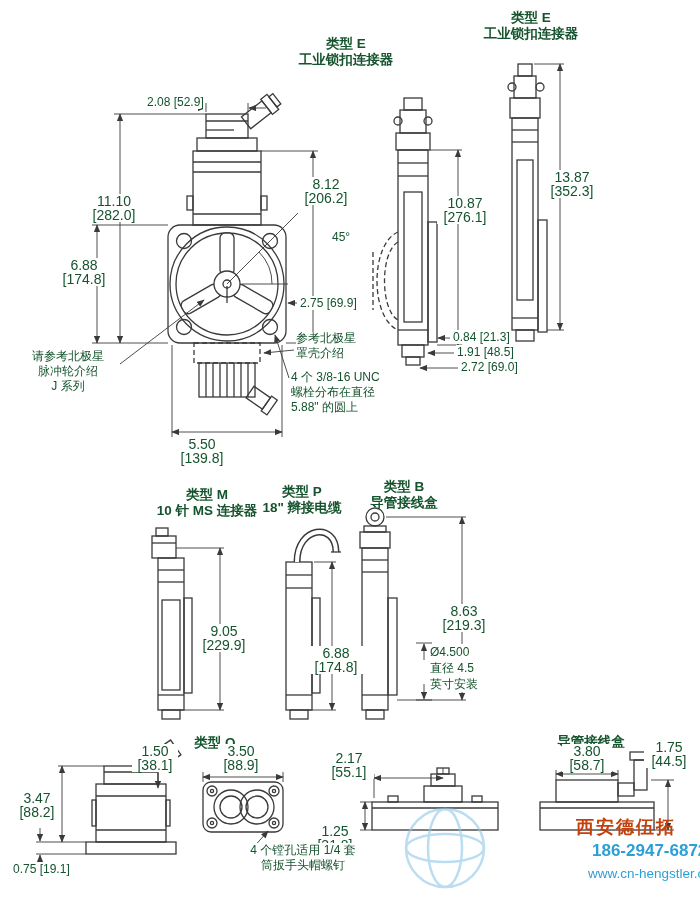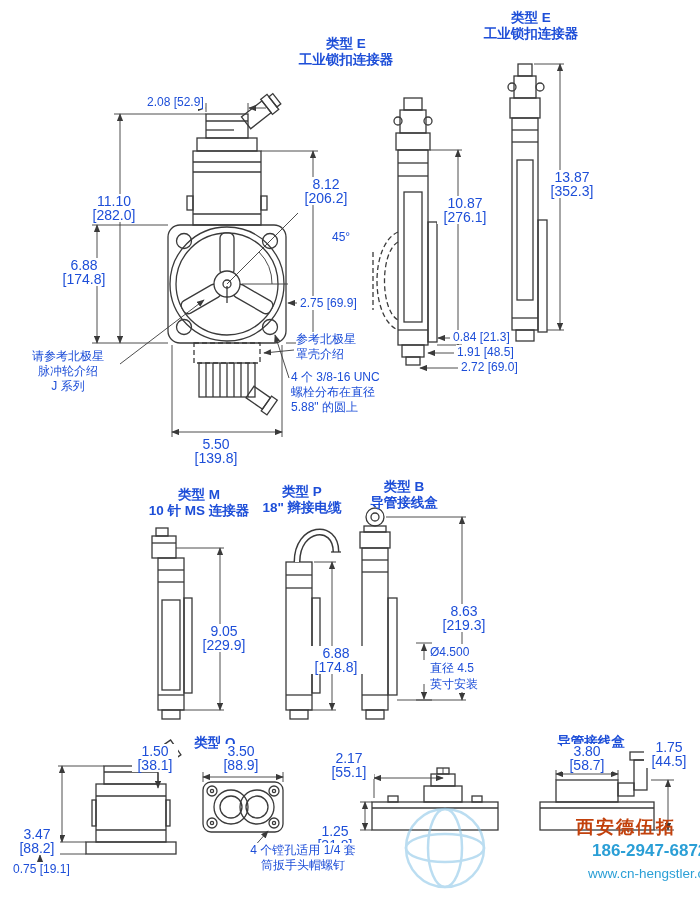--- a/index.html
+++ b/index.html
@@ -1,20 +1,20 @@
 <!DOCTYPE html>
 <html><head>
 <meta charset="utf-8">
 <style>
   * { margin:0; padding:0; box-sizing:border-box; }
   html,body { background:#fff; }
   body { font-family:"Liberation Sans", sans-serif; }
   #page { position:relative; width:700px; height:901px; background:#ffffff; overflow:hidden; color:#111; }
   #draw { position:absolute; left:0; top:0; }
-  .t, .stack, .note, .hdr { position:absolute; color:#1d4ed8; }
+  .t, .stack, .note, .hdr { position:absolute; color:#14532d; }
   .t { font-size:12px; white-space:nowrap; background:#fff; padding:0 1px; }
   .stack { font-size:14px; text-align:center; background:#fff; }
   .stack span { display:block; line-height:14px; white-space:nowrap; }
   .note { font-size:12px; line-height:15px; background:#fff; }
   .note span { display:block; white-space:nowrap; }
   .note.center { text-align:center; }
   .hdr { font-size:13.5px; font-weight:bold; text-align:center; transform:translateX(-50%); white-space:nowrap; line-height:16px; }
   .hdr span { display:block; }
   .wm { position:absolute; white-space:nowrap; }
   .wm-company { font-size:18px; font-weight:bold; letter-spacing:2px; color:#c2410c; }
@@ -305,21 +305,21 @@
   </svg>
 
   <div class="hdr" style="left:346px; top:36px;">
     <span>类型 E</span>
     <span>工业锁扣连接器</span>
   </div>
   <div class="hdr" style="left:531px; top:10px;">
     <span>类型 E</span>
     <span>工业锁扣连接器</span>
   </div>
-  <div class="hdr" style="left:199px; top:487px;">
+  <div class="hdr" style="left:207px; top:487px;">
     <span>类型 M</span>
     <span>10 针 MS 连接器</span>
   </div>
   <div class="hdr" style="left:302px; top:484px;">
     <span>类型 P</span>
     <span>18" 辫接电缆</span>
   </div>
   <div class="hdr" style="left:404px; top:479px;">
     <span>类型 B</span>
     <span>导管接线盒</span>
@@ -339,21 +339,21 @@
   <div class="stack" style="left:58px; top:258px; width:52px;">
     <span>6.88</span>
       <span>[174.8]</span>
   </div>
   <div class="stack" style="left:300px; top:177px; width:52px;">
     <span>8.12</span>
       <span>[206.2]</span>
   </div>
   <div class="t" style="left:331px; top:230px;">45°</div>
   <div class="t" style="left:299px; top:296px;">2.75 [69.9]</div>
-  <div class="stack" style="left:190px; top:437px; width:52px;">
+  <div class="stack" style="left:176px; top:437px; width:52px;">
     <span>5.50</span>
       <span>[139.8]</span>
   </div>
 
   <div class="stack" style="left:437px; top:196px; width:56px;">
     <span>10.87</span>
       <span>[276.1]</span>
   </div>
   <div class="t" style="left:452px; top:330px;">0.84 [21.3]</div>
   <div class="t" style="left:456px; top:345px;">1.91 [48.5]</div>
@@ -374,21 +374,21 @@
   <div class="stack" style="left:436px; top:604px; width:56px;">
     <span>8.63</span>
       <span>[219.3]</span>
   </div>
   <div class="note" style="left:430px; top:644px; line-height:16px;">
     <span>Ø4.500</span>
     <span>直径 4.5</span>
     <span>英寸安装</span>
   </div>
 
-  <div class="stack" style="left:14px; top:791px; width:46px;margin-top:36px;">
+  <div class="stack" style="left:14px; top:791px; width:46px;">
     <span>3.47</span>
       <span>[88.2]</span>
   </div>
   <div class="t" style="left:12px; top:862px;">0.75 [19.1]</div>
   <div class="stack" style="left:132px; top:744px; width:46px;">
     <span>1.50</span>
       <span>[38.1]</span>
   </div>
   <div class="stack" style="left:218px; top:744px; width:46px;">
     <span>3.50</span>
@@ -411,21 +411,21 @@
   <div class="stack" style="left:644px; top:740px; width:50px;">
     <span>1.75</span>
       <span>[44.5]</span>
   </div>
 
   <div class="note center" style="left:18px; top:349px; width:100px;">
     <span>请参考北极星</span>
     <span>脉冲轮介绍</span>
     <span>J 系列</span>
   </div>
-  <div class="note" style="left:296px; top:332px;">
+  <div class="note" style="left:296px; top:332px;font-family:Liberation Mono, monospace;">
     <span>参考北极星</span>
     <span>罩壳介绍</span>
   </div>
   <div class="note" style="left:291px; top:370px;">
     <span>4 个 3/8-16 UNC</span>
     <span>螺栓分布在直径</span>
     <span>5.88" 的圆上</span>
   </div>
   <div class="note center" style="left:240px; top:843px; width:126px;">
     <span>4 个镗孔适用 1/4 套</span>

